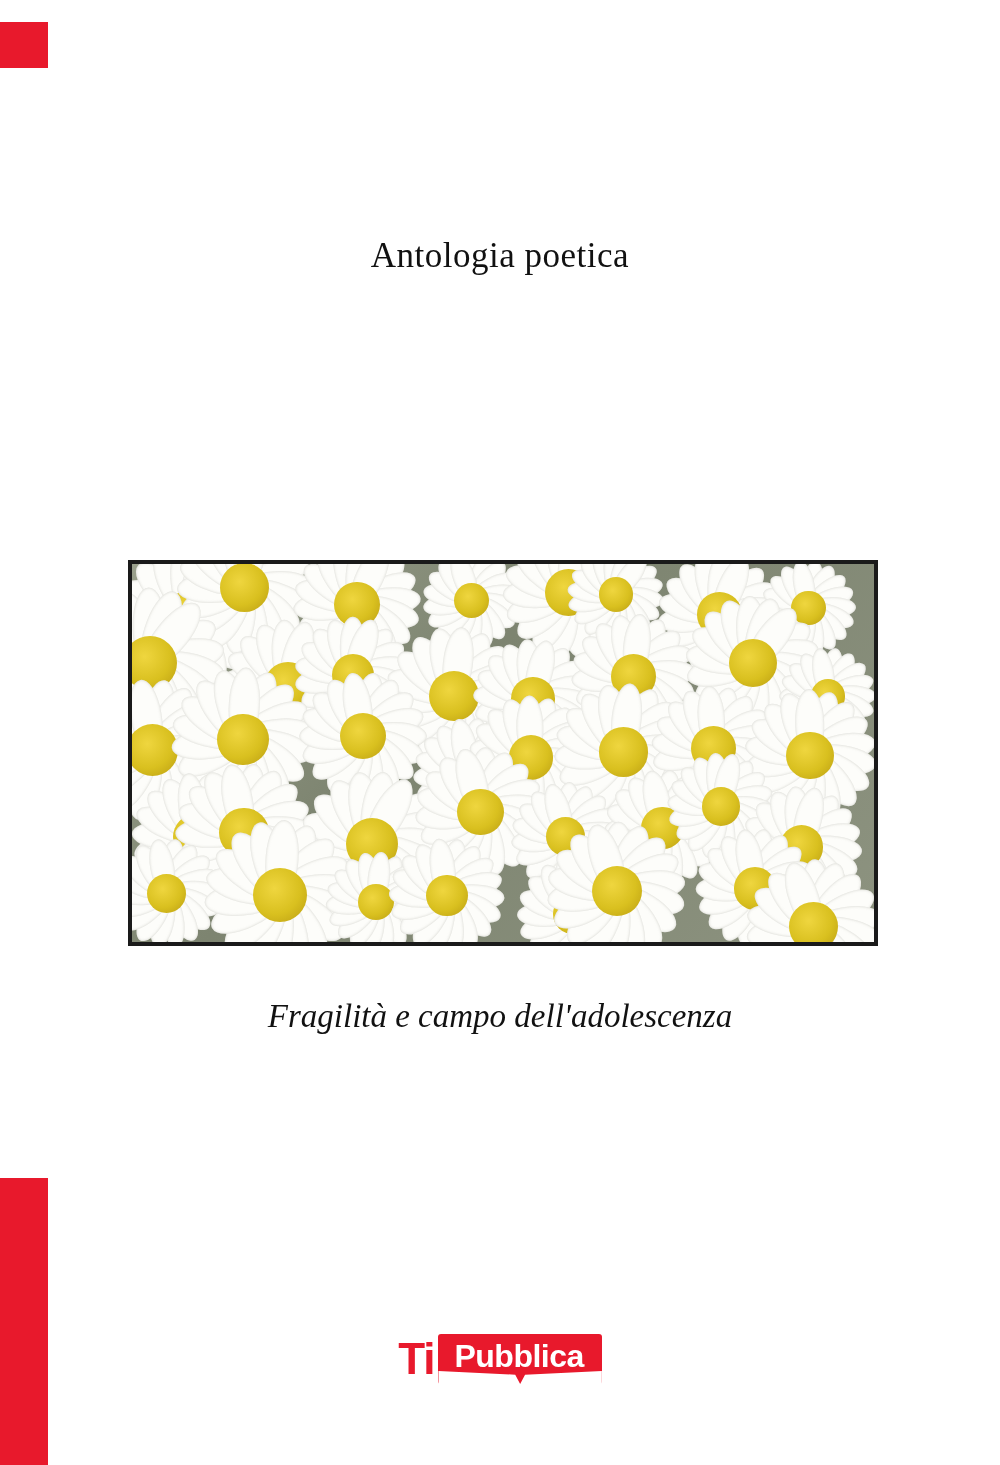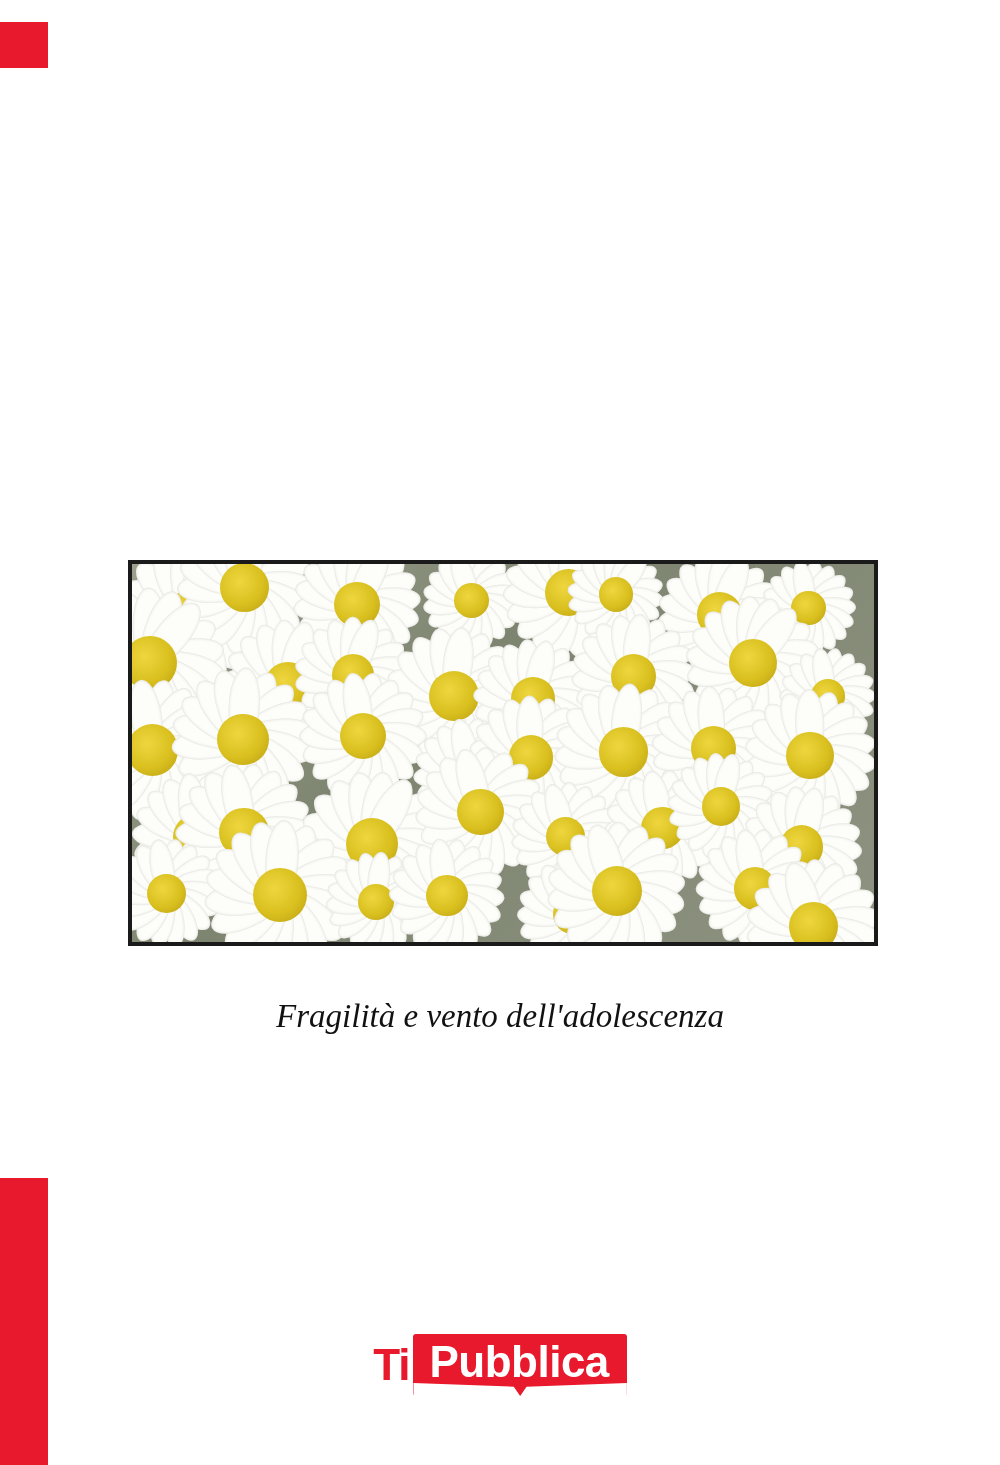--- a/index.html
+++ b/index.html
@@ -141,21 +141,21 @@
     background: #e8192c;
     border-radius: 3px;
     padding: 6px 18px 12px 16px;
     display: flex;
     align-items: center;
     justify-content: center;
   }
   .logo-word {
     font-family: "Liberation Sans", sans-serif;
     font-weight: bold;
-    font-size: 44px;
+    font-size: 32px;
     color: #ffffff;
     letter-spacing: -0.5px;
     line-height: 1;
   }
   .logo-book {
     position: absolute;
     left: 0;
     right: 0;
     bottom: 0;
     height: 16px;
@@ -164,20 +164,21 @@
   }
 </style>
 </head>
 <body>
 
 <div class="red-bar red-bar-top"></div>
 <div class="red-bar red-bar-bottom"></div>
 
 <div class="cover">
 
+  <div class="series-line">Antologia poetica</div>
 
 
   <div class="image-frame">
     <div class="daisy-field" id="daisyField">
         <div class="daisy" style="left: -14.1699px; top: -20.4635px; width: 144.845px; height: 144.845px;">
           <span class="petal" style="transform: translate(0,-100%) rotate(54.45735454559326deg);"></span>
           <span class="petal" style="transform: translate(0,-100%) rotate(74.45735454559326deg);"></span>
           <span class="petal" style="transform: translate(0,-100%) rotate(94.45735454559326deg);"></span>
           <span class="petal" style="transform: translate(0,-100%) rotate(114.45735454559326deg);"></span>
           <span class="petal" style="transform: translate(0,-100%) rotate(134.45735454559326deg);"></span>
@@ -1011,21 +1012,21 @@
           <span class="petal" style="transform: translate(0,-100%) rotate(260.8539581298828deg);"></span>
           <span class="petal" style="transform: translate(0,-100%) rotate(280.8539581298828deg);"></span>
           <span class="petal" style="transform: translate(0,-100%) rotate(300.8539581298828deg);"></span>
           <span class="petal" style="transform: translate(0,-100%) rotate(320.8539581298828deg);"></span>
           <span class="petal" style="transform: translate(0,-100%) rotate(340.8539581298828deg);"></span>
           <span class="core"></span>
         </div>
       </div>
   </div>
 
-  <div class="subtitle">Fragilità e vento dell'adolescenza</div>
+  <div class="subtitle">Fragilità e campo dell'adolescenza</div>
 
   <div class="logo">
     <span class="logo-ti">Ti</span>
     <span class="logo-plate">
       <span class="logo-word">Pubblica</span>
       <span class="logo-book"></span>
     </span>
   </div>
 
 </div>

